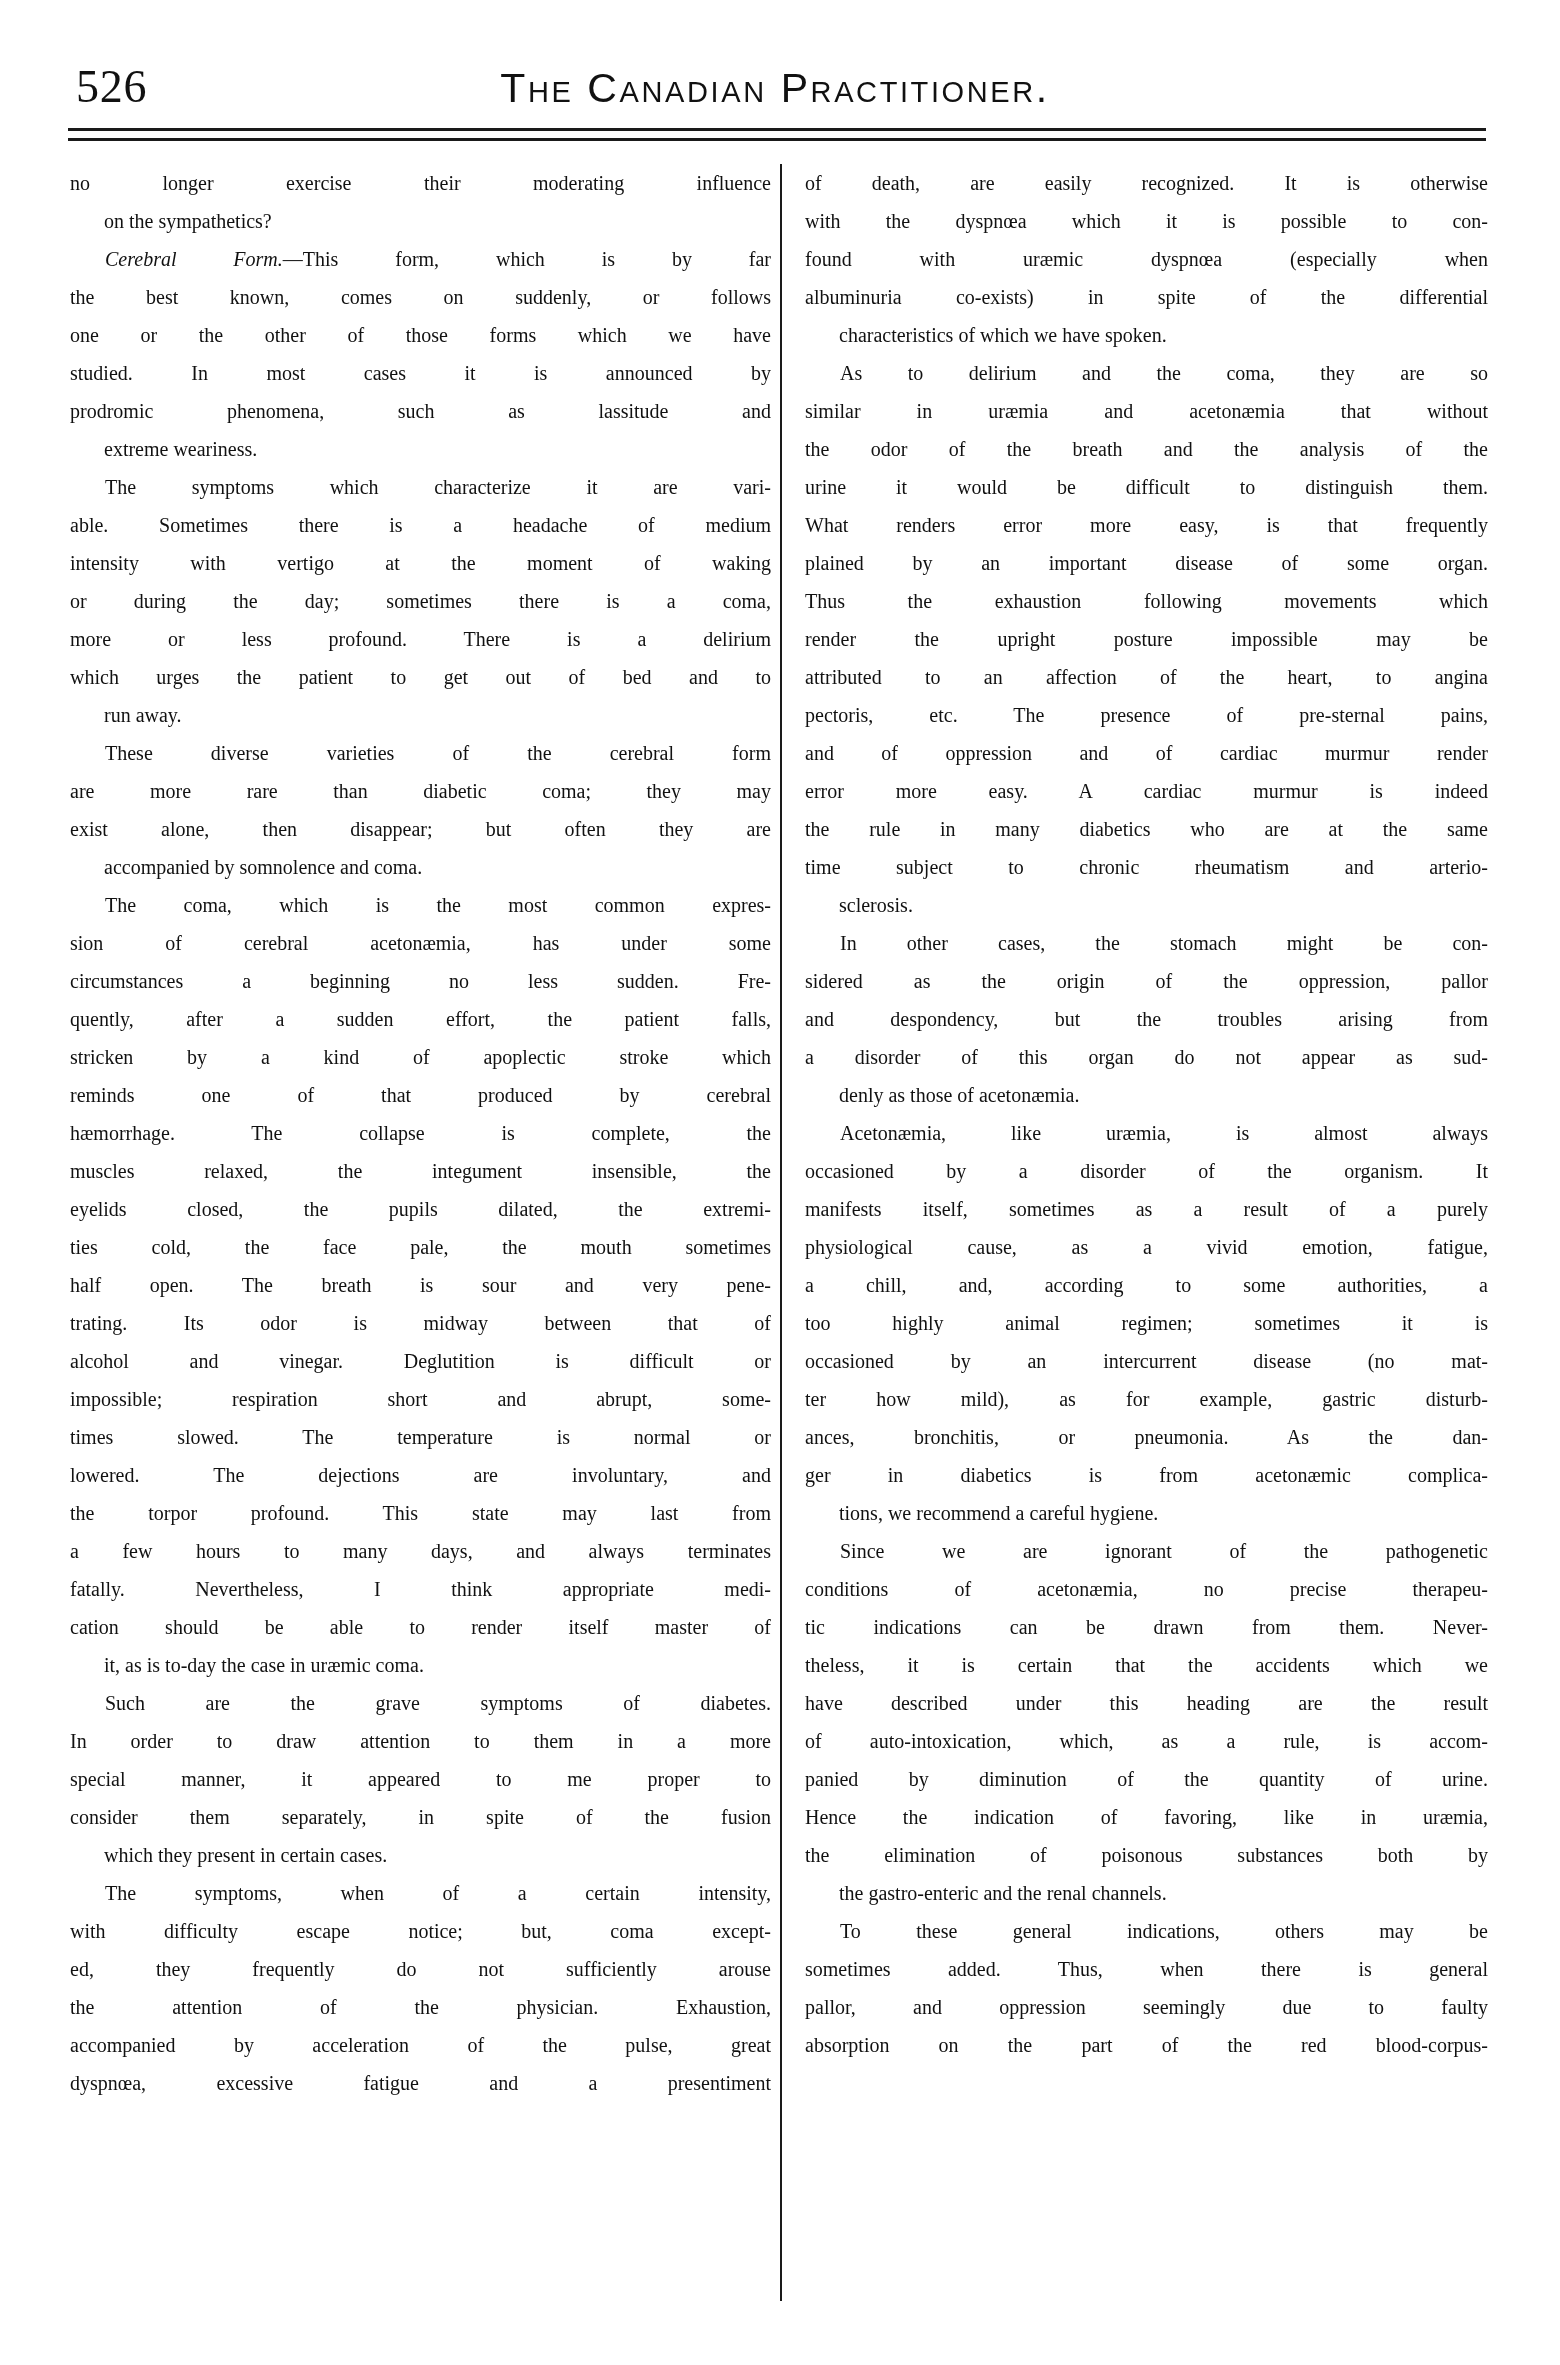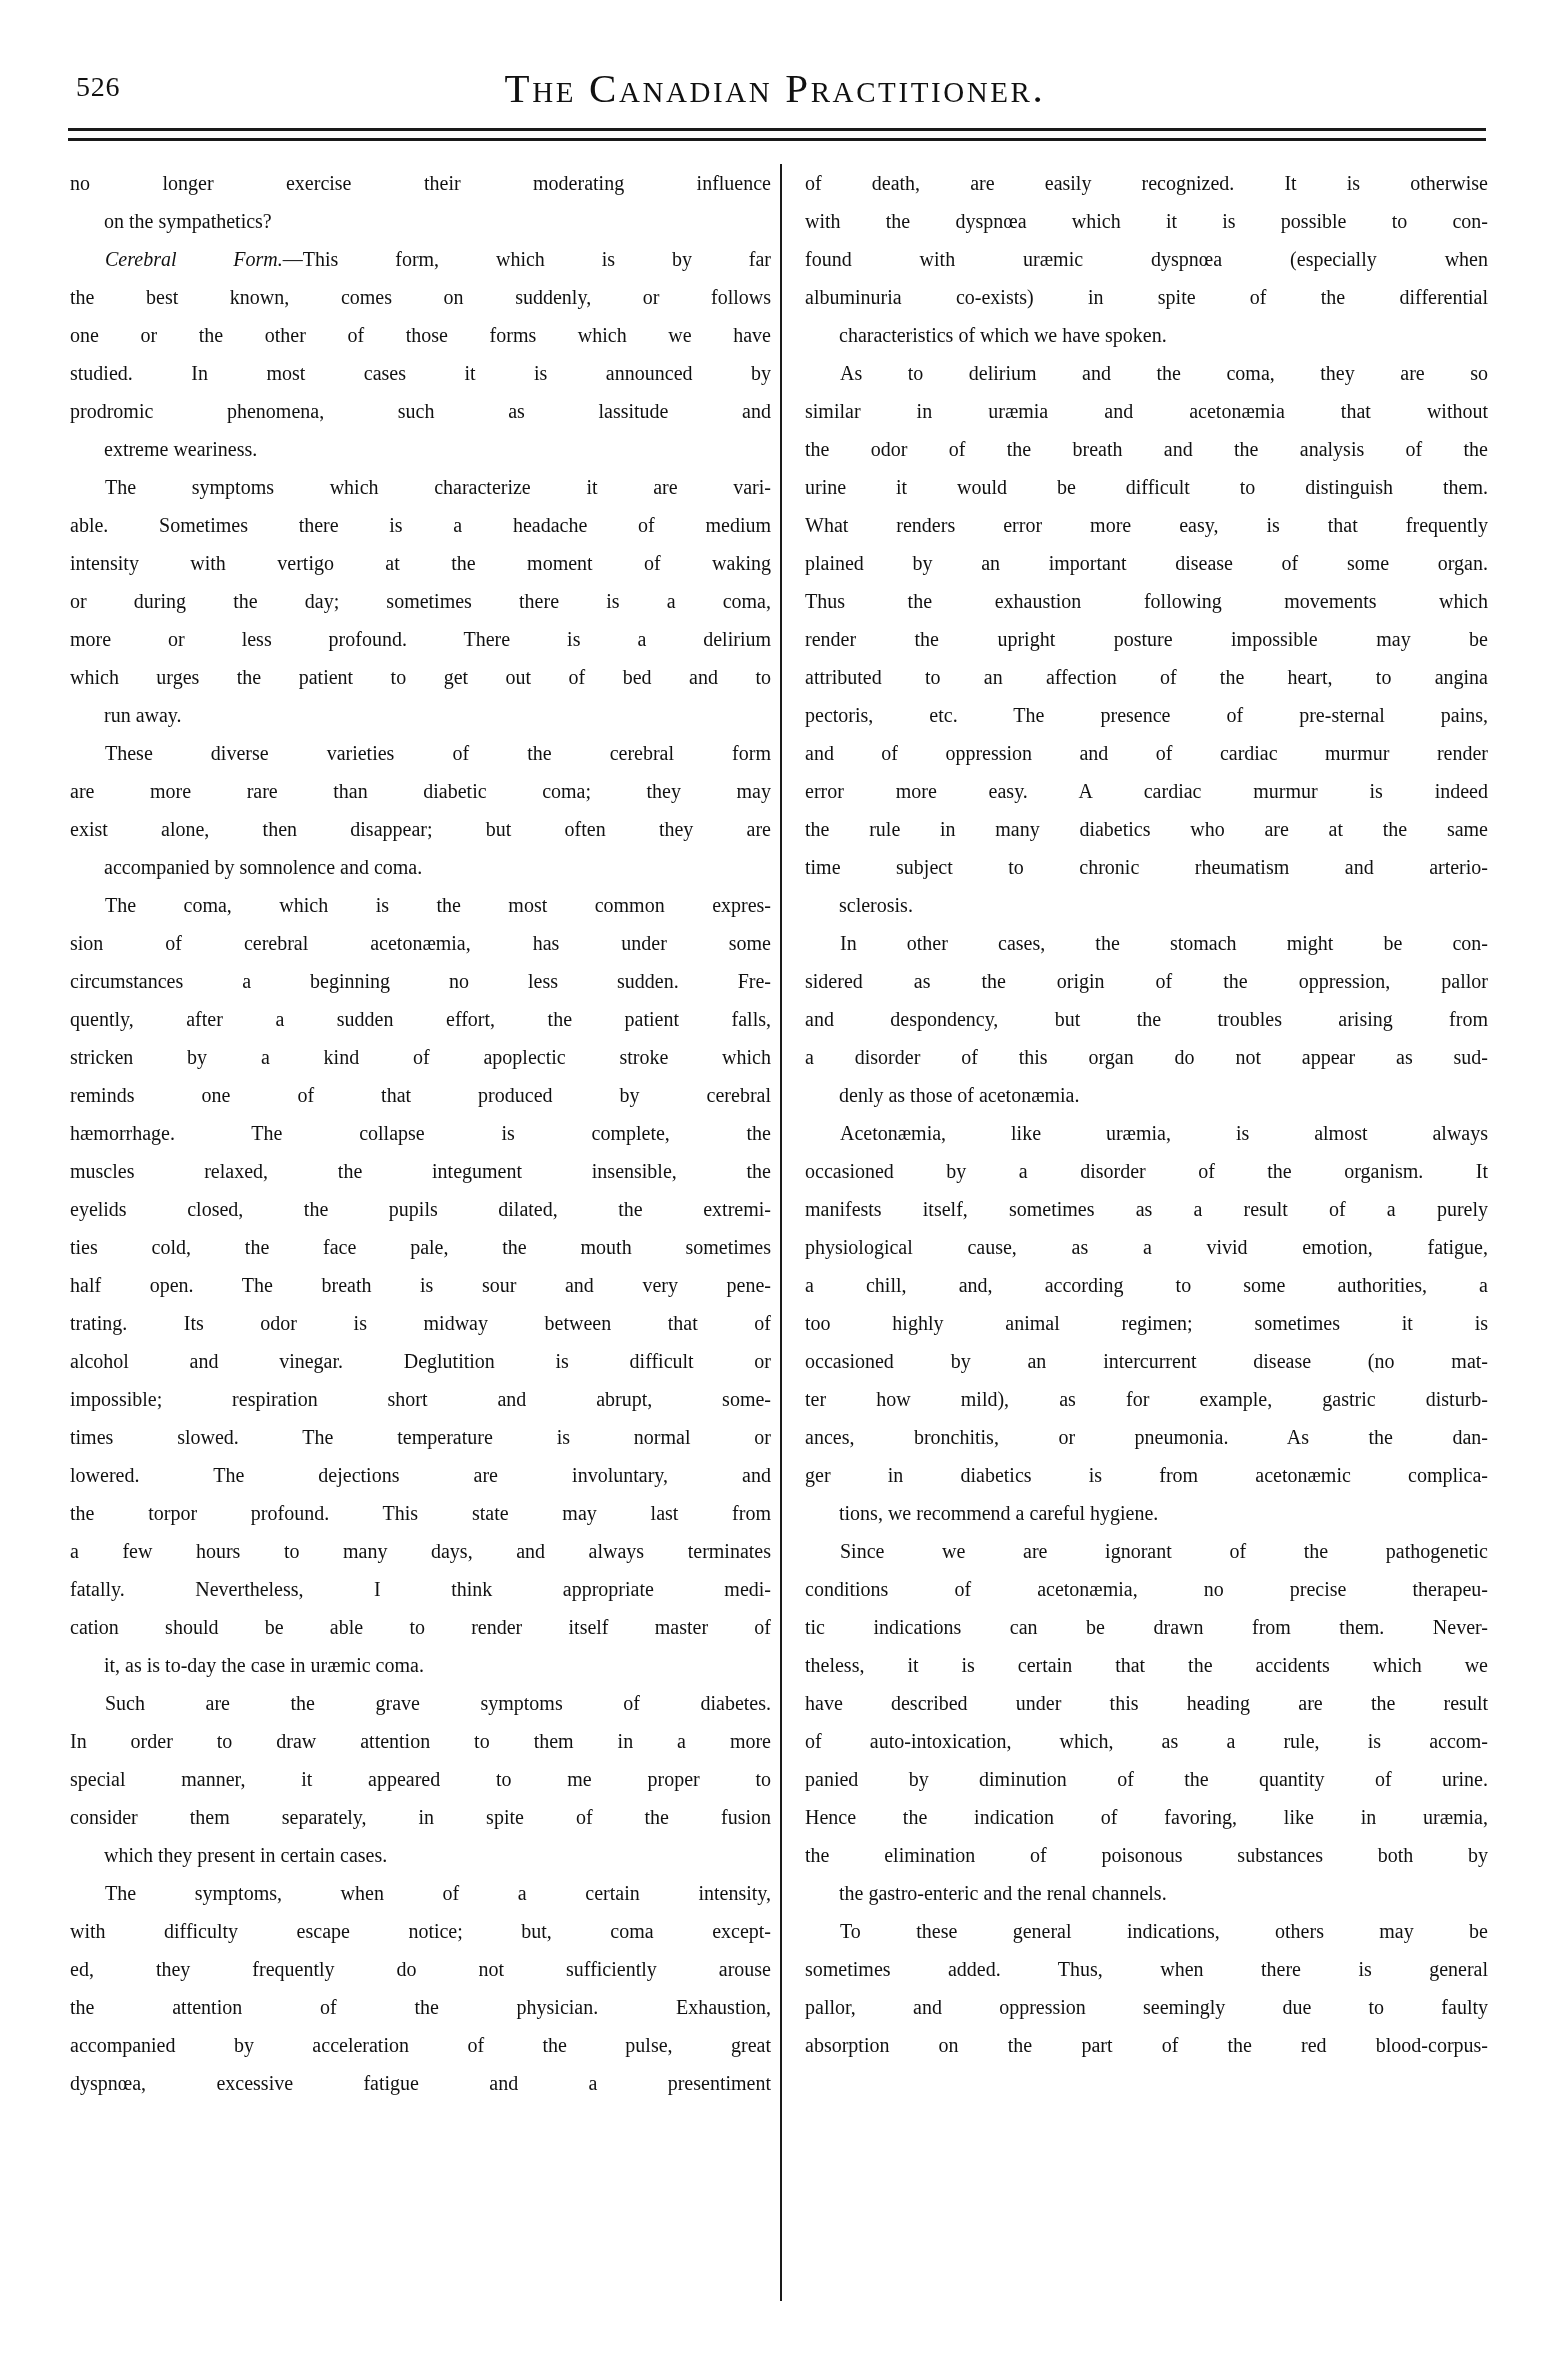--- a/index.html
+++ b/index.html
@@ -12,36 +12,36 @@
     height: 2366px;
     position: relative;
     overflow: hidden;
     color: #111111;
     font-family: "DejaVu Serif", "Liberation Serif", serif;
   }
   .page-number {
     position: absolute;
     left: 76px;
     top: 60px;
-    font-size: 28px;
+    font-size: 46px;
     line-height: 53px;
     letter-spacing: 0.7px;
     font-family: "Liberation Serif", "DejaVu Serif", serif;
   }
   .running-head {
     position: absolute;
     left: 368px;
     width: 814px;
     top: 62px;
     text-align: center;
     font-size: 41px;
     line-height: 53px;
     letter-spacing: 2.6px;
     font-variant: small-caps;
-    font-family: Liberation Serif, serif;
+    font-family: Liberation Sans, sans-serif;
   }
   .rule {
     position: absolute;
     left: 68px;
     width: 1418px;
     height: 2.6px;
     background: #1a1a1a;
   }
   .rule.top { top: 128px; }
   .rule.bottom { top: 138px; }

